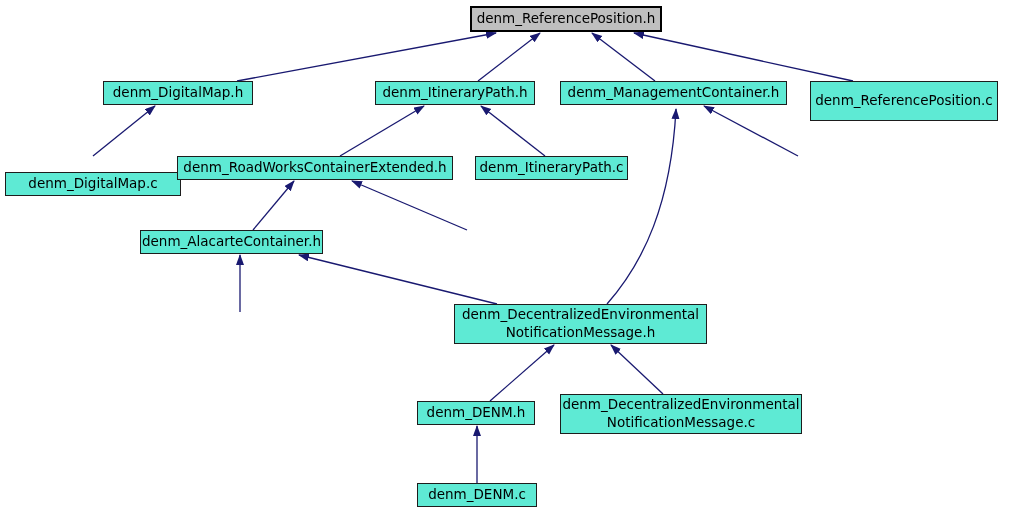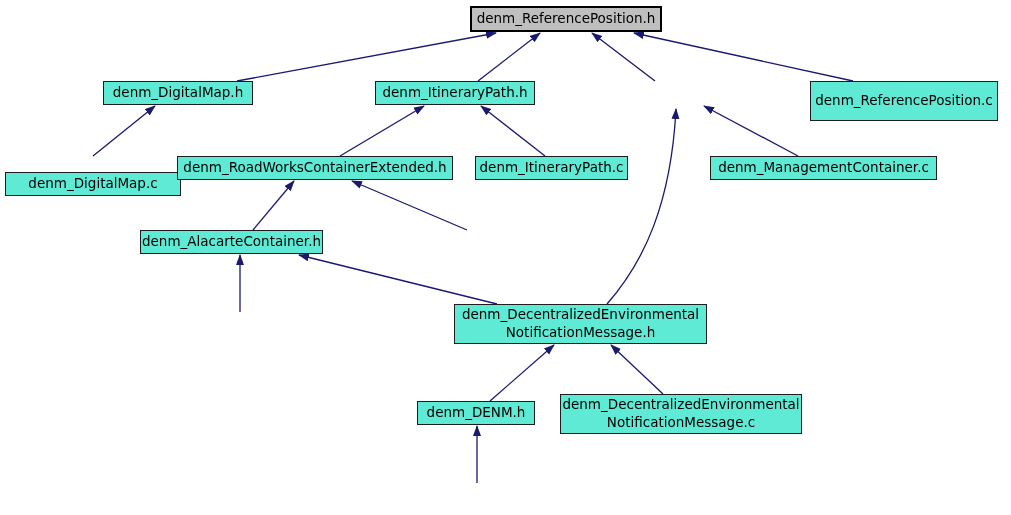--- a/index.html
+++ b/index.html
@@ -62,37 +62,38 @@
       <line x1="663" y1="394" x2="611" y2="345" stroke="#191970" stroke-width="1.3" marker-end="url(#arrow)"></line>
       <line x1="477" y1="483" x2="477" y2="426" stroke="#191970" stroke-width="1.3" marker-end="url(#arrow)"></line>
     </svg>
 
   <div class="node node--highlight" style="left:470px;top:6px;width:192px;height:26px">denm_ReferencePosition.h</div>
 
   <div class="node" style="left:103px;top:81px;width:150px;height:24px">denm_DigitalMap.h</div>
 
   <div class="node" style="left:375px;top:81px;width:160px;height:24px">denm_ItineraryPath.h</div>
 
+  <div class="node" style="left:560px;top:81px;width:227px;height:24px">denm_ManagementContainer.h</div>
 
   <div class="node" style="left:810px;top:81px;width:188px;height:40px">denm_ReferencePosition.c</div>
 
   <div class="node" style="left:5px;top:172px;width:176px;height:24px">denm_DigitalMap.c</div>
 
   <div class="node" style="left:177px;top:156px;width:276px;height:24px">denm_RoadWorksContainerExtended.h</div>
 
   <div class="node" style="left:475px;top:156px;width:153px;height:24px">denm_ItineraryPath.c</div>
 
-  <div class="node" style="left:710px;top:156px;width:227px;height:24px">denm_ManagementContainer.c</div>
 
   <div class="node" style="left:140px;top:230px;width:183px;height:24px">denm_AlacarteContainer.h</div>
 
 
 
   <div class="node" style="left:454px;top:304px;width:253px;height:40px">denm_DecentralizedEnvironmental
 NotificationMessage.h</div>
 
   <div class="node" style="left:417px;top:401px;width:118px;height:24px">denm_DENM.h</div>
 
   <div class="node" style="left:560px;top:394px;width:242px;height:40px">denm_DecentralizedEnvironmental
 NotificationMessage.c</div>
 
+  <div class="node" style="left:417px;top:483px;width:120px;height:24px">denm_DENM.c</div>
 
 </div>
 
 </body></html>

